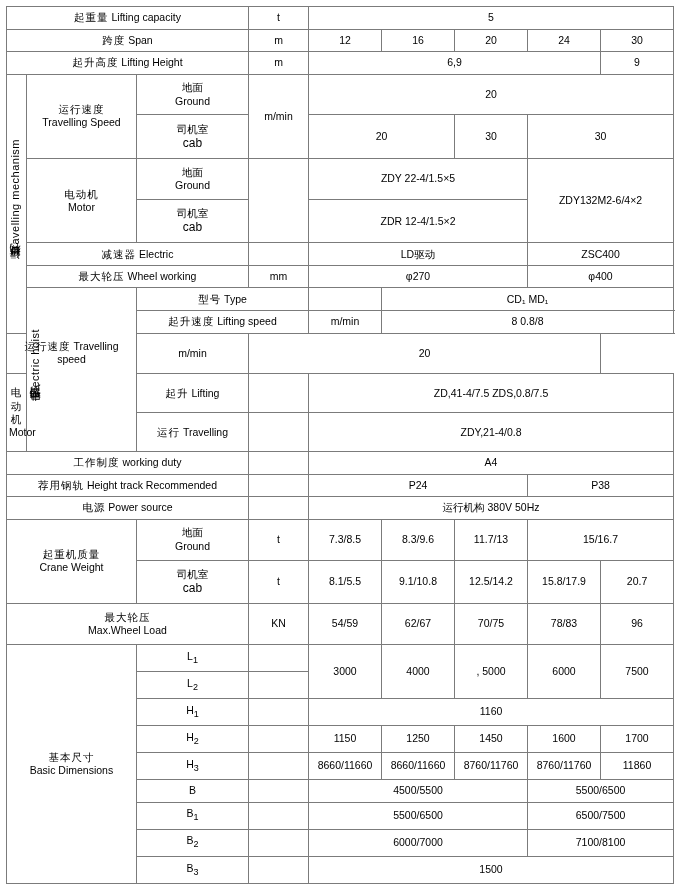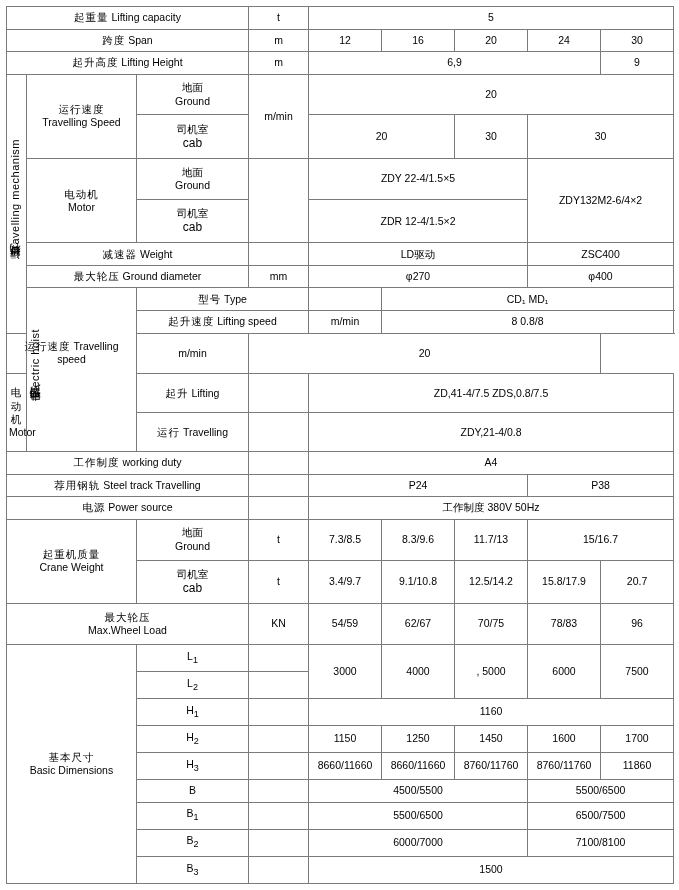--- a/index.html
+++ b/index.html
@@ -111,31 +111,31 @@
     <td class="two-line">
       <div class="cn">司机室</div>
       <div style="font-size:12px">cab</div>
     </td>
     <td colspan="3">ZDR 12-4/1.5×2</td>
   </tr>
 
   <tr>
     <td colspan="2" class="lbl">
       <span class="cn">减速器</span>
-      <span>Weight</span>
+      <span>Electric</span>
     </td>
     <td></td>
     <td colspan="3">LD驱动</td>
     <td colspan="2">ZSC400</td>
   </tr>
 
   <tr>
     <td colspan="2" class="lbl">
       <span class="cn">最大轮压</span>
-      <span>Ground diameter</span>
+      <span>Wheel working</span>
     </td>
     <td>mm</td>
     <td colspan="3">φ270</td>
     <td colspan="2">φ400</td>
   </tr>
 
   <tr>
     <td rowspan="5" class="vcell">
       <div class="vert">
         <span>电动葫芦</span>
@@ -191,34 +191,34 @@
       <span class="cn">工作制度</span>
       <span>working  duty</span>
     </td>
     <td></td>
     <td colspan="5">A4</td>
   </tr>
 
   <tr>
     <td colspan="3" class="lbl">
       <span class="cn">荐用钢轨</span>
-      <span>Steel track Travelling</span>
+      <span>Height track Recommended</span>
     </td>
     <td></td>
     <td colspan="3">P24</td>
     <td colspan="2">P38</td>
   </tr>
 
   <tr>
     <td colspan="3" class="lbl">
       <span class="cn">电源</span>
       <span>Power source</span>
     </td>
     <td></td>
-    <td colspan="5">工作制度    380V   50Hz</td>
+    <td colspan="5">运行机构    380V   50Hz</td>
   </tr>
 
   <tr>
     <td rowspan="2" colspan="2" class="lbl two-line">
       <div class="cn">起重机质量</div>
       <div>Crane Weight</div>
     </td>
     <td class="two-line">
       <div class="cn">地面</div>
       <div>Ground</div>
@@ -228,21 +228,21 @@
     <td>8.3/9.6</td>
     <td>11.7/13</td>
     <td colspan="2">15/16.7</td>
   </tr>
   <tr>
     <td class="two-line">
       <div class="cn">司机室</div>
       <div style="font-size:12px">cab</div>
     </td>
     <td>t</td>
-    <td>3.4/9.7</td>
+    <td>8.1/5.5</td>
     <td>9.1/10.8</td>
     <td>12.5/14.2</td>
     <td>15.8/17.9</td>
     <td>20.7</td>
   </tr>
 
   <tr>
     <td colspan="3" class="lbl two-line">
       <div class="cn">最大轮压</div>
       <div>Max.Wheel Load</div>

